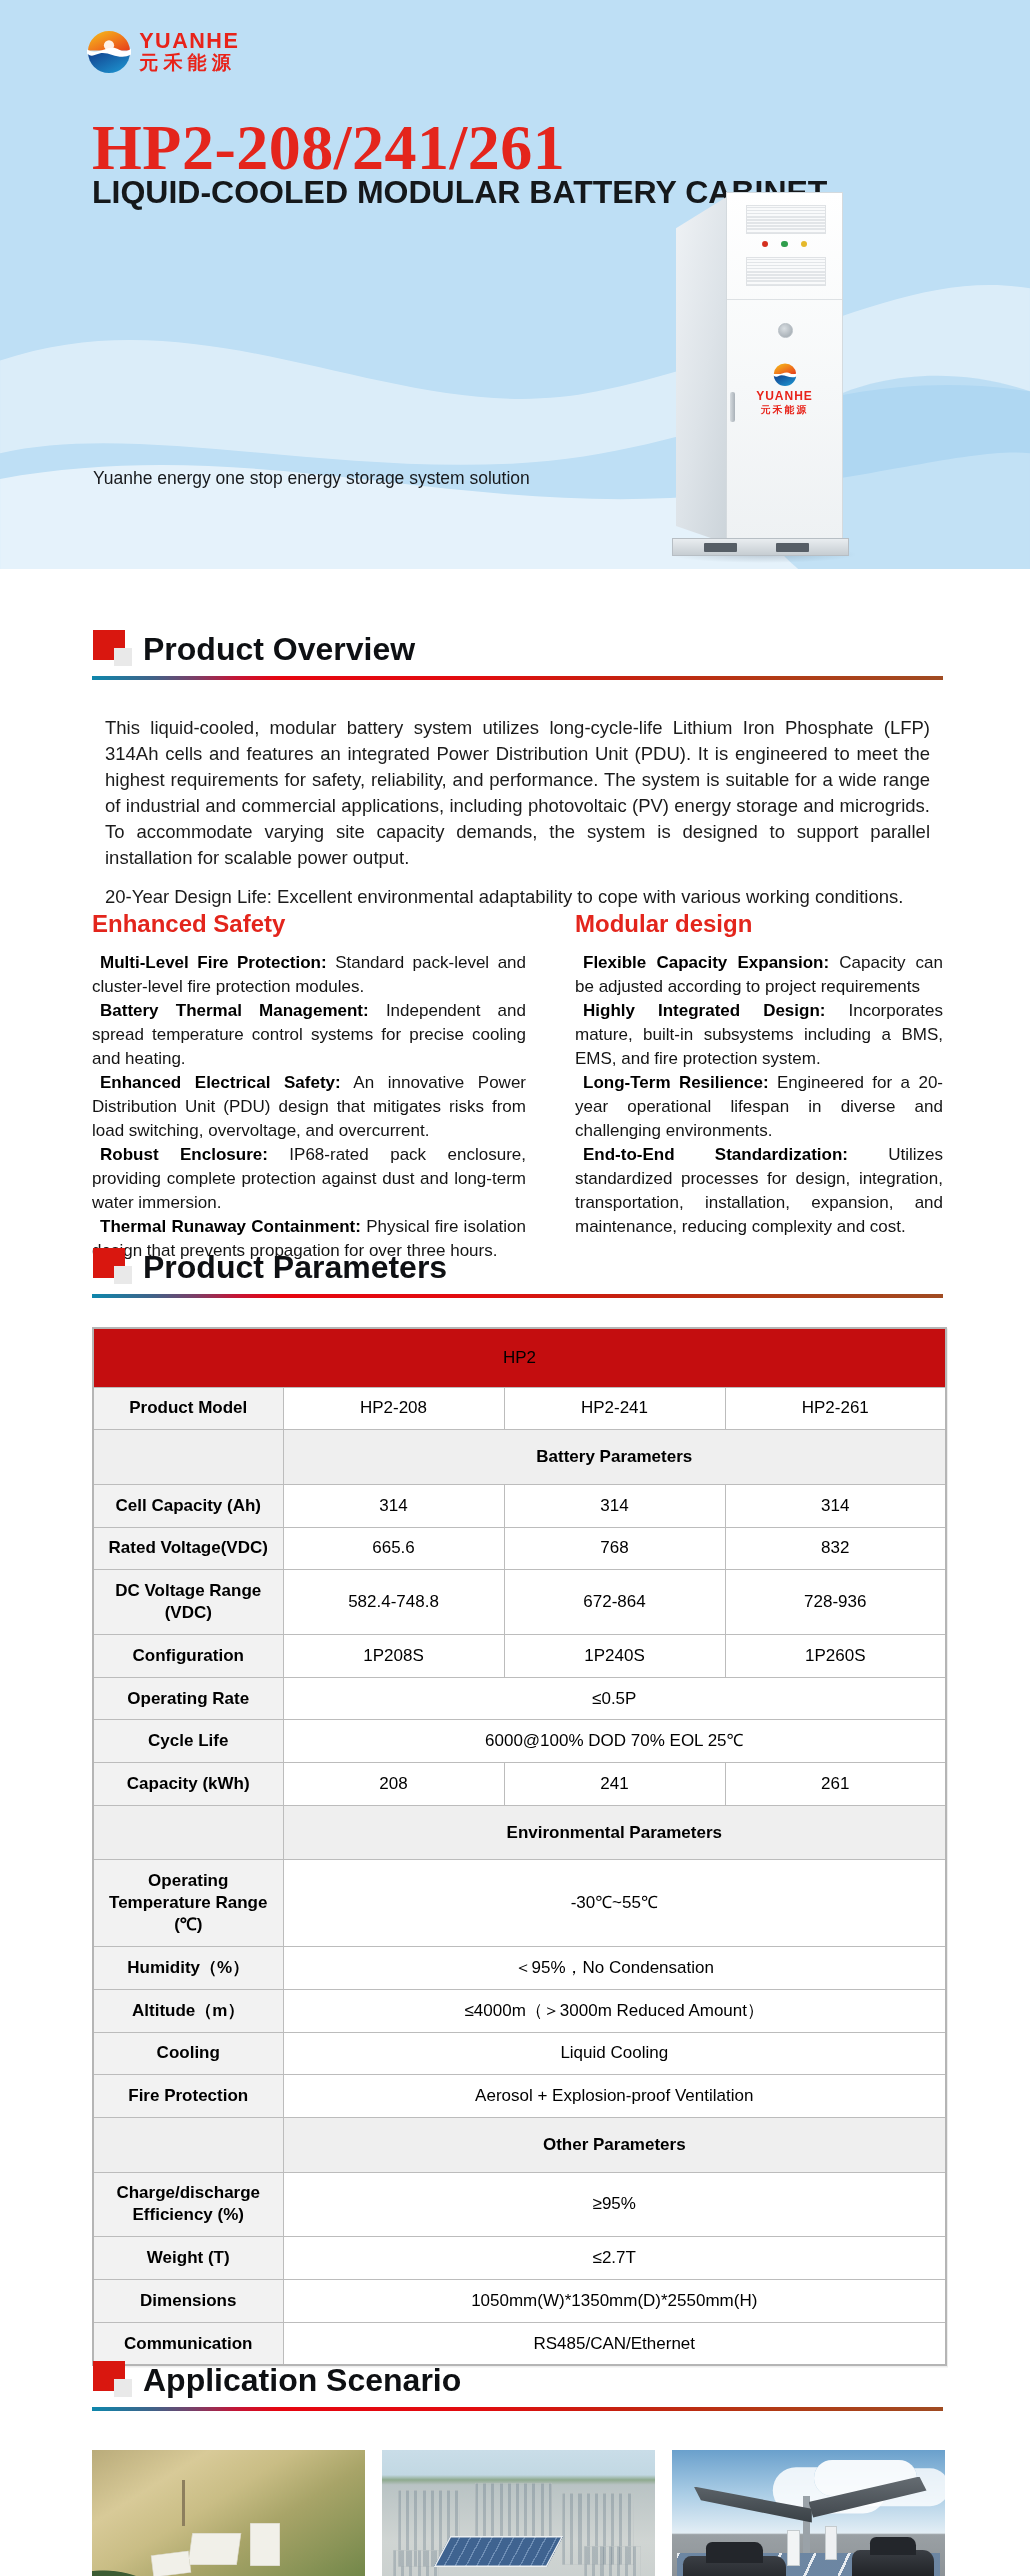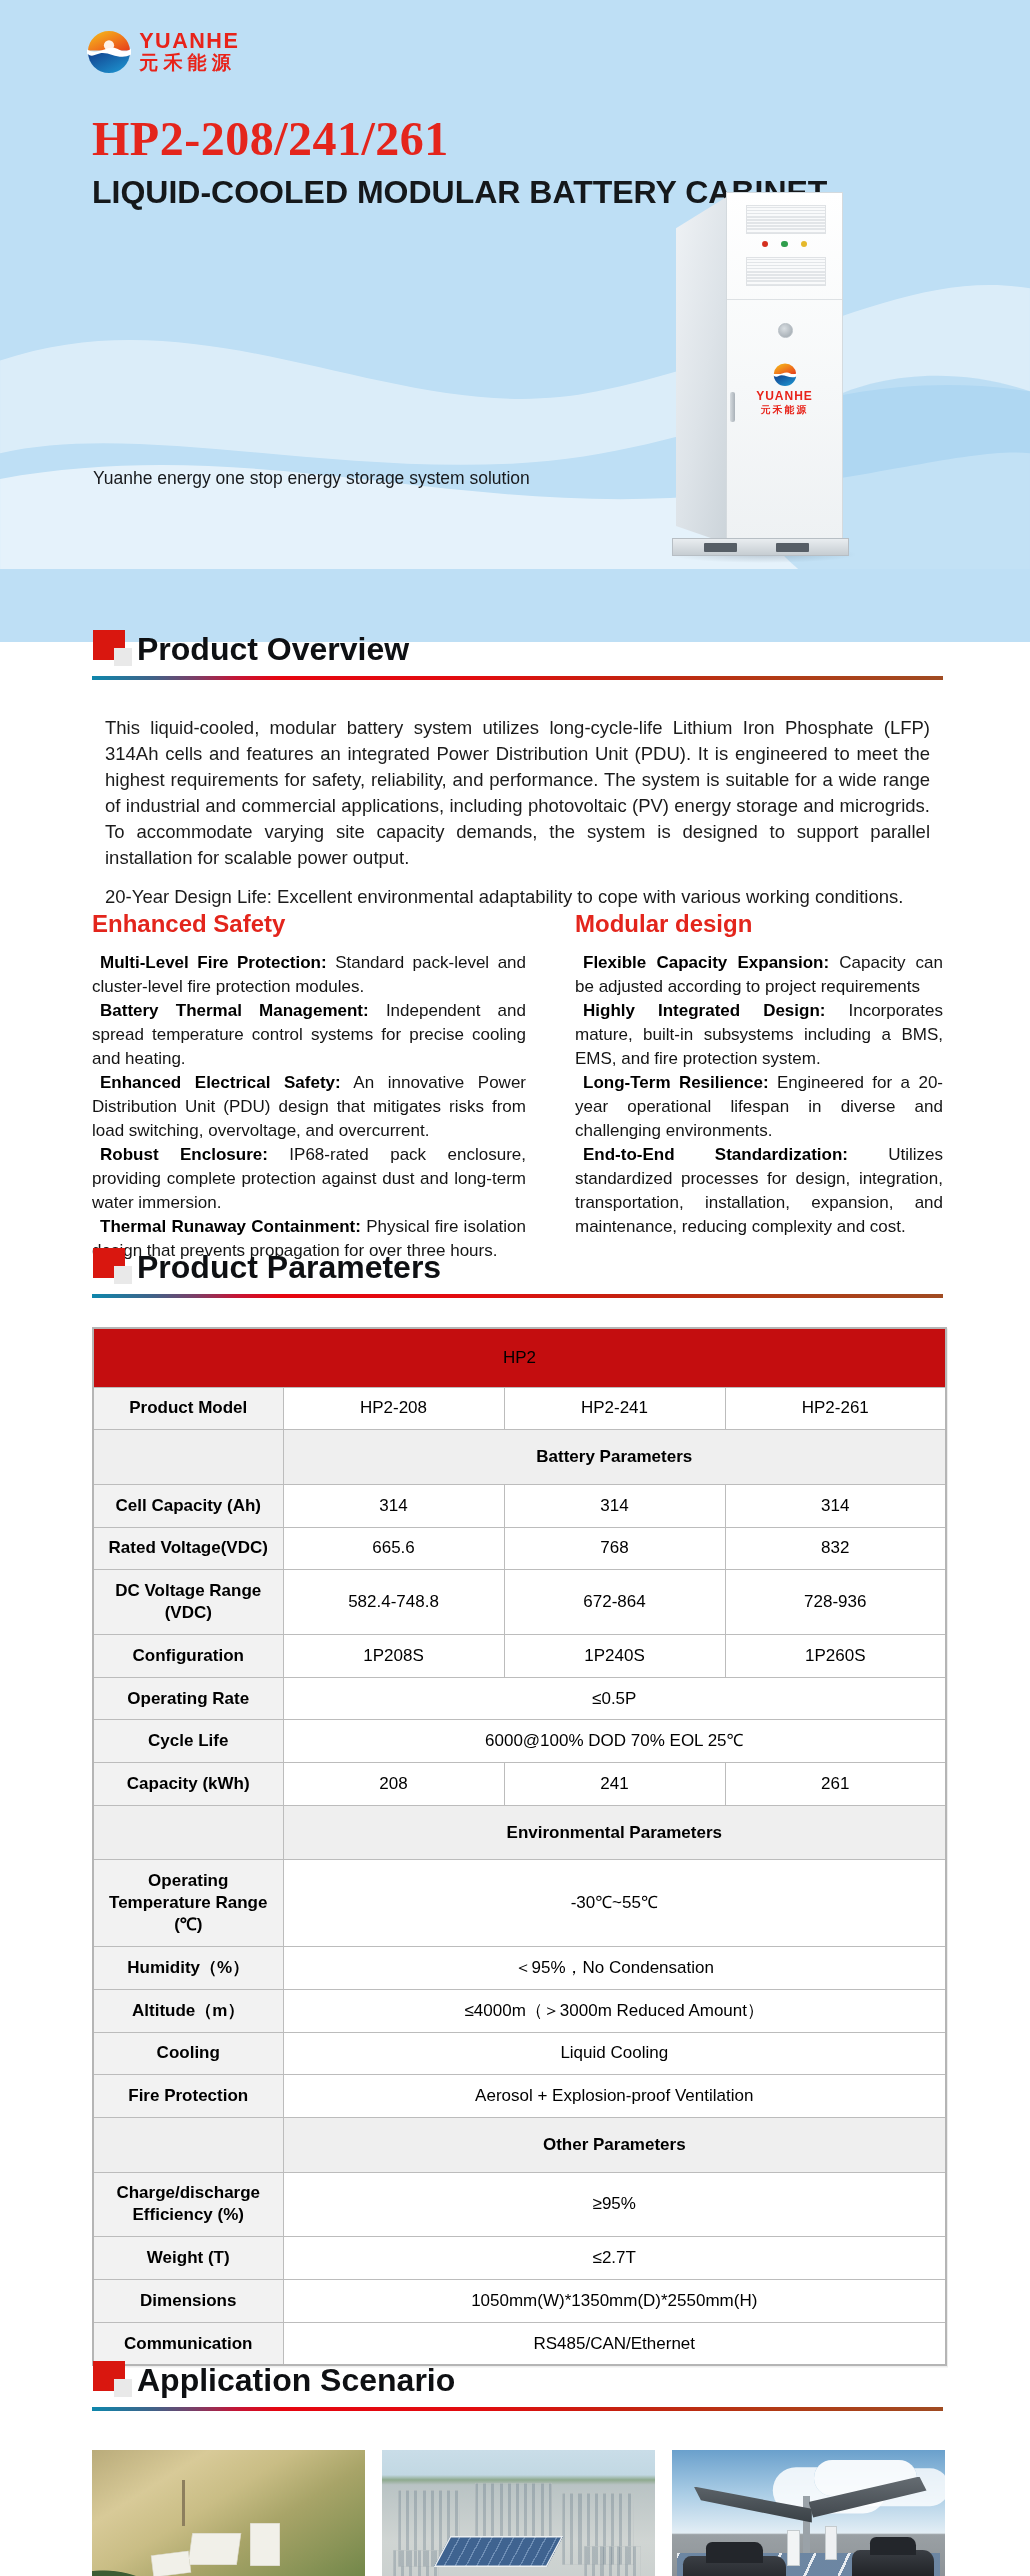--- a/index.html
+++ b/index.html
@@ -1,33 +1,33 @@
 <!DOCTYPE html>
 <html style="font-size:8.2px"><head>
 <meta charset="utf-8">
 <style>
   html,body{margin:0;padding:0;background:#ffffff;}
   .page{position:relative;width:1030px;height:2987px;background:#ffffff;overflow:hidden;
         font-family:"Liberation Sans", sans-serif;color:#1c1c1c;}
 
   
-  .hero{position:absolute;left:0;top:0;width:1030px;height:642px;
+  .hero{position:absolute;left:0;top:0;width:1030px;height:569px;
     background:
       radial-gradient(464px 247px at 2% -4%, rgba(248,170,92,.9) 0%, rgba(248,170,92,0) 62%),
       radial-gradient(567px 216px at 6% 86%, rgba(242,176,152,.55) 0%, rgba(242,176,152,0) 60%),
       radial-gradient(876px 335px at 46% 118%, rgba(255,255,255,.92) 0%, rgba(255,255,255,0) 70%),
       linear-gradient(180deg,#b3d8f4 0%,#bede f, #bedff5 40%,#c8e5f8 75%,#d9eefb 100%);
     background-color:#bedff5;}
   .hero-waves{position:absolute;left:0;top:0;}
   .logo{position:absolute;left:87px;top:30px;display:flex;align-items:center;}
   .logo-text{margin-left:8.2px;}
   .logo-en{font-size:21.6px;font-weight:700;color:#e8231a;letter-spacing:1.5px;line-height:21.6px;}
   .logo-cn{font-size:19px;font-weight:700;color:#e8231a;letter-spacing:5.2px;line-height:20.6px;margin-top:1px;}
   .hero-model{position:absolute;left:92px;top:111px;font-family:"Liberation Serif",serif;
-    font-size:48px;font-weight:700;color:#e4251c;letter-spacing:0.5px;}
+    font-size:64px;font-weight:700;color:#e4251c;letter-spacing:0.5px;}
   .hero-title{position:absolute;left:92px;top:174px;font-size:32px;font-weight:700;color:#15181b;letter-spacing:0px;}
   .hero-tagline{position:absolute;left:93px;top:468px;font-size:17.5px;color:#17191c;}
 
   
   .cabinet{position:absolute;left:676px;top:192px;width:173px;height:364px;}
   .cab-shadow{position:absolute;left:-7.2px;bottom:-7.2px;width:188px;height:17.5px;border-radius:50%;
     background:radial-gradient(closest-side,rgba(40,60,80,.22),rgba(40,60,80,0));}
   .cab-side{position:absolute;left:0;top:5.2px;width:50px;height:346px;
     background:linear-gradient(100deg,#eff2f5 0%,#dde3e8 55%,#ccd4da 100%);
     clip-path:polygon(100% 0%,100% 100%,0% 95%,0% 9%);}
@@ -49,21 +49,21 @@
   .cab-logo-cn{font-size:9.8px;font-weight:700;color:#e8231a;letter-spacing:2.1px;margin-top:0.5px;}
   .cab-handle{position:absolute;left:3.1px;top:199px;width:4.6px;height:30px;border-radius:2.1px;
     background:linear-gradient(90deg,#d6dbdf,#a9b1b8);}
   .cab-base{position:absolute;left:-4.1px;bottom:0px;width:177px;height:18.5px;
     background:linear-gradient(180deg,#e9edf0,#c6cdd2);border:0.5px solid #b7bec4;box-sizing:border-box;}
   .cab-slot{position:absolute;bottom:3.1px;width:33px;height:9.3px;background:#565e66;border-radius:1px;}
   .s1{left:31px;} .s2{left:103px;}
 
   
   .sec-head{position:absolute;left:92px;width:851px;}
-  .sec-row{display:flex;align-items:center;gap:2px;}
+  .sec-row{display:flex;align-items:center;gap:8px;}
   .flag{position:relative;width:43px;height:39px;flex:0 0 43px;}
   .flag .r{position:absolute;left:1px;top:0px;width:32px;height:30px;background:#d9170f;}
   .flag .g{position:absolute;left:21.6px;top:17.5px;width:18.5px;height:18.5px;background:#e9e9e9;}
   .sec-title{font-size:32px;font-weight:700;color:#0e1013;letter-spacing:0px;}
   .rule{margin-top:7.2px;height:3.6px;
     background:linear-gradient(90deg,#0e87ac 0%,#3f6389 7%,#7a3f68 12%,#c41536 17%,#e60510 22%,
       #e20c0f 45%,#c62110 62%,#b23a15 80%,#a04b22 100%);}
 
   
   .overview-text{position:absolute;left:92px;top:702px;width:851px;

